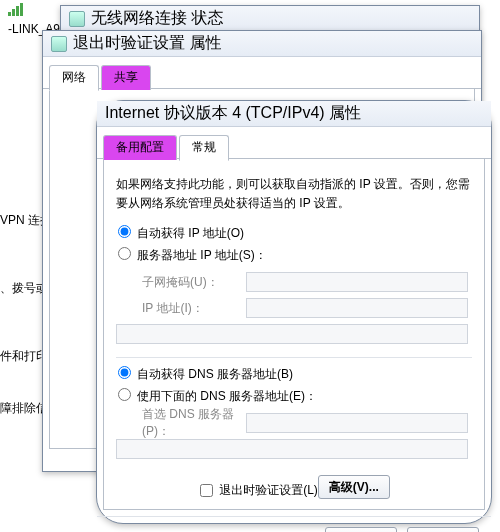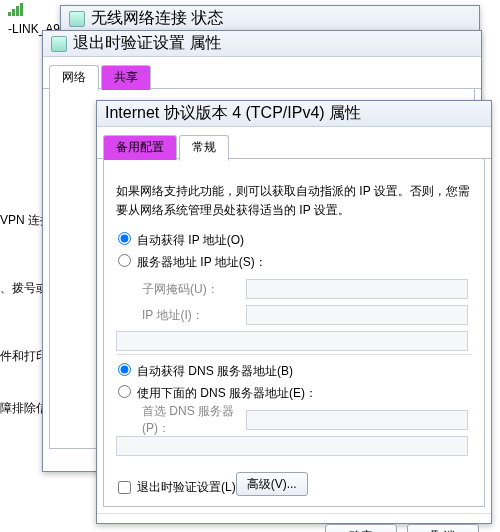--- a/index.html
+++ b/index.html
@@ -77,22 +77,22 @@
     z-index: 2;
   }
   .tabbody {
     border: 1px solid #b7bfca;
     border-top: none;
     margin: 0 6px 6px 6px;
     padding: 10px 12px;
     background: #fff;
   }
   
-  .desc { line-height: 1.6; margin: 13px 0 12px; }
-  .group { border-top: 1px solid #dfe3e9; padding-top: 8px; }
+  .desc { line-height: 1.6; margin: 6px 0 12px; }
+  .group { border-top: 1px solid #dfe3e9; margin-top: 10px; padding-top: 8px; }
   .row { display: flex; align-items: center; height: 26px; }
   .radio-row { display: flex; align-items: flex-start; height: 22px; }
   .radio-row input { margin: 0 6px 0 2px; }
   .label-col { width: 130px; padding-left: 26px; color: #888; }
   .ip-input {
     flex: 1;
     height: 20px;
     border: 1px solid #cfd4dc;
     background: #f6f7f9;
     margin-right: 4px;
@@ -106,23 +106,24 @@
     margin-top: 6px;
   }
   .btn {
     min-width: 72px; height: 24px;
     border: 1px solid #9aa4b2;
     background: linear-gradient(#fdfdfe,#e9edf3);
     border-radius: 3px;
     font-size: 12px;
     cursor: default;
     padding: 0 10px;
+    font-weight: bold;
   }
   .adv-row { display:flex; justify-content:flex-end; margin-top:4px;}
-  .split { display:flex; justify-content:flex-start; align-items:flex-end; margin-top:8px;}
+  .split { display:flex; justify-content:center; align-items:flex-end; margin-top:8px;}
 </style>
 </head>
 <body>
 
 <div class="signal-icon">
   <span class="bar b1"></span>
     <span class="bar b2"></span>
     <span class="bar b3"></span>
     <span class="bar b4"></span>
 </div>
@@ -144,21 +145,21 @@
     <span class="tb-icon"></span>
     <span>退出时验证设置 属性</span>
   </div>
   <div class="tabstrip">
     <div class="tab active">网络</div>
     <div class="tab">共享</div>
   </div>
   <div class="tabbody" style="height:360px;"></div>
 </div>
 
-<div class="win" style="left:96px; top:100px; width:396px; height:424px;">
+<div class="win" style="left:96px; top:100px; width:396px; height:424px;border-radius:27px;">
   <div class="titlebar">
     <span>Internet 协议版本 4 (TCP/IPv4) 属性</span>
   </div>
   <div class="tabstrip">
     <div class="tab">备用配置</div>
     <div class="tab active">常规</div>
   </div>
   <div class="tabbody">
     <div class="desc">如果网络支持此功能，则可以获取自动指派的 IP 设置。否则，您需要从网络系统管理员处获得适当的 IP 设置。</div>
 

